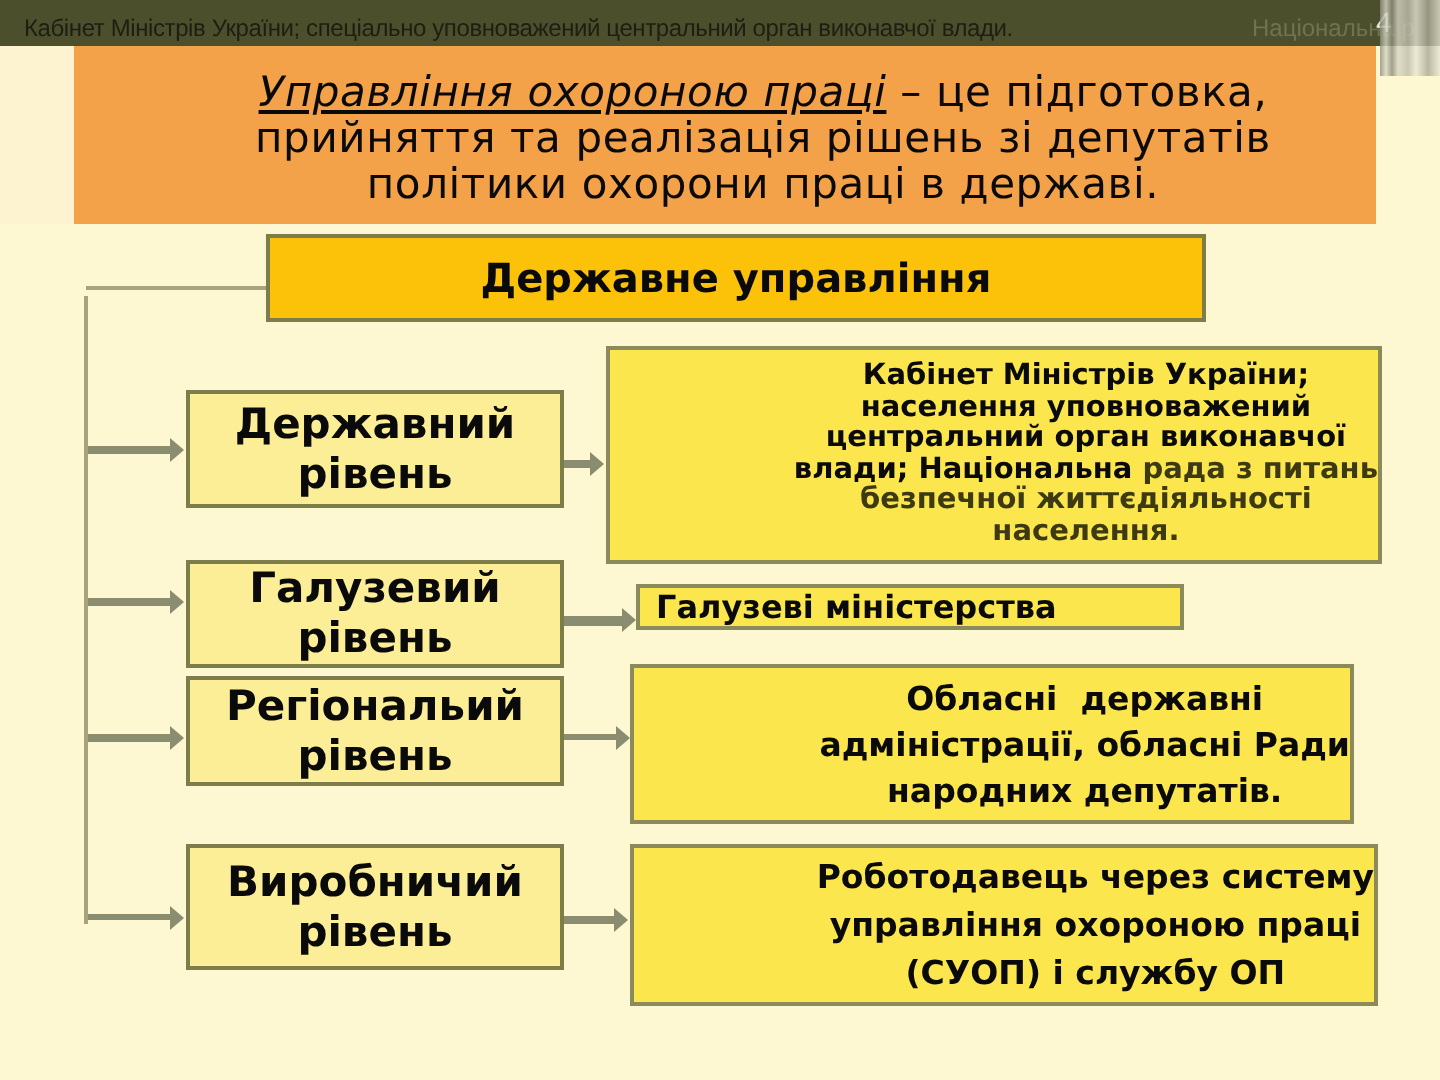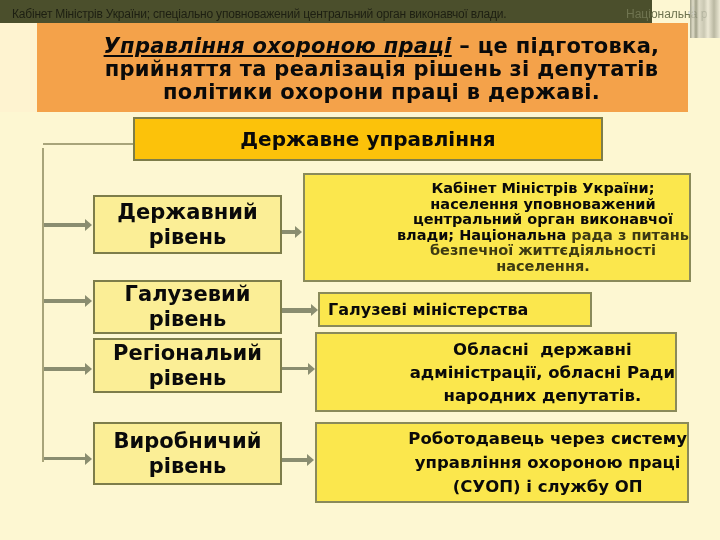--- a/index.html
+++ b/index.html
@@ -2,21 +2,21 @@
 <html><head>
 <meta charset="utf-8">
 <style>
   html, body { margin:0; padding:0; }
   body {
     width:720px; height:540px; position:relative; overflow:hidden;
     background:#fdf7d2;
     font-family:"DejaVu Sans", sans-serif;
   }
   .topbar {
-    position:absolute; left:0; top:0; width:652px; height:23px;
+    position:absolute; left:0; top:0; width:720px; height:23px;
     background:#4b4f2c;
   }
   .topbar-text {
     position:absolute; left:12px; top:7px; font-size:12px; color:#1d1f12;
     font-family:"Liberation Sans", sans-serif; white-space:nowrap; letter-spacing:-0.2px;
   }
   .topbar-faded {
     position:absolute; left:626px; top:7px; font-size:12px; color:#6f7450;
     font-family:"Liberation Sans", sans-serif; white-space:nowrap;
   }
@@ -31,21 +31,21 @@
   }
   .left-pale {
     position:absolute; left:0; top:23px; width:37px; height:89px; background:#fef3d0;
   }
   .banner {
     position:absolute; left:37px; top:23px; width:651px; height:89px;
     background:#f4a24a;
     text-align:center; color:#0a0a0a;
   }
   .banner-line {
-    font-family:"DejaVu Sans", sans-serif; font-weight:bold; font-size:21px;
+    font-family:"DejaVu Sans", sans-serif; font-weight:normal; font-size:21px;
     line-height:23px; letter-spacing:0.3px;margin-left:38px;
   }
   .banner-line1 { margin-top:12px; }
   .banner-term { font-style:italic; text-decoration:underline; }
   .banner-right-strip {
     position:absolute; left:688px; top:38px; width:32px; height:74px; background:#fdf7d2;
   }
   .gov-box {
     position:absolute; left:133px; top:117px; width:470px; height:44px;
     background:#fcc20a; border:2px solid #7d7d4a; box-sizing:border-box;
@@ -142,21 +142,21 @@
   <div>
     <div>Кабінет Міністрів України;</div>
     <div>населення уповноважений</div>
     <div>центральний орган виконавчої</div>
     <div><span>влади; Національна </span><span class="olive">рада з питань</span></div>
     <div class="olive">безпечної життєдіяльності</div>
     <div class="olive">населення.</div>
   </div>
 </div>
 
-<div class="body-box" style="left:318px; top:292px; width:274px; height:35px; font-size:16px; justify-content:flex-start; padding-left:8px;">
+<div class="body-box" style="left:318px; top:292px; width:274px; height:23px; font-size:16px; justify-content:flex-start; padding-left:8px;">
   <span>Галузеві міністерства</span>
 </div>
 
 <div class="body-box" style="left:315px; top:332px; width:362px; height:80px; font-size:16.5px; line-height:23px;">
   <div>
     <div style="white-space:pre;">Обласні  державні</div>
     <div>адміністрації, обласні Ради</div>
     <div>народних депутатів.</div>
   </div>
 </div>

